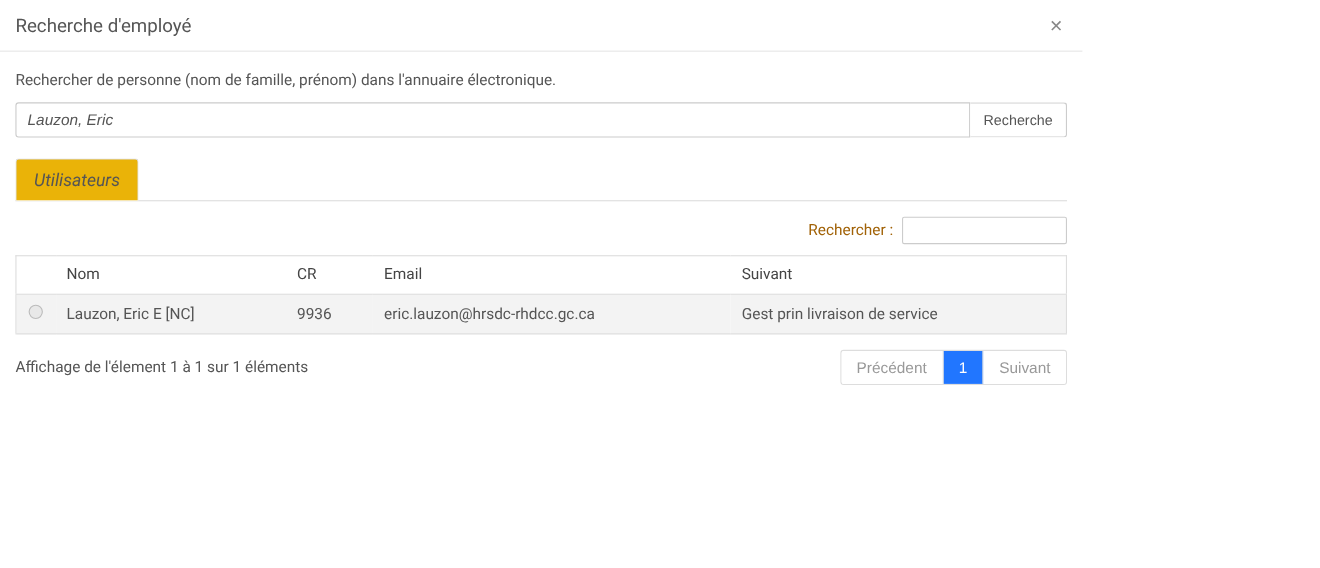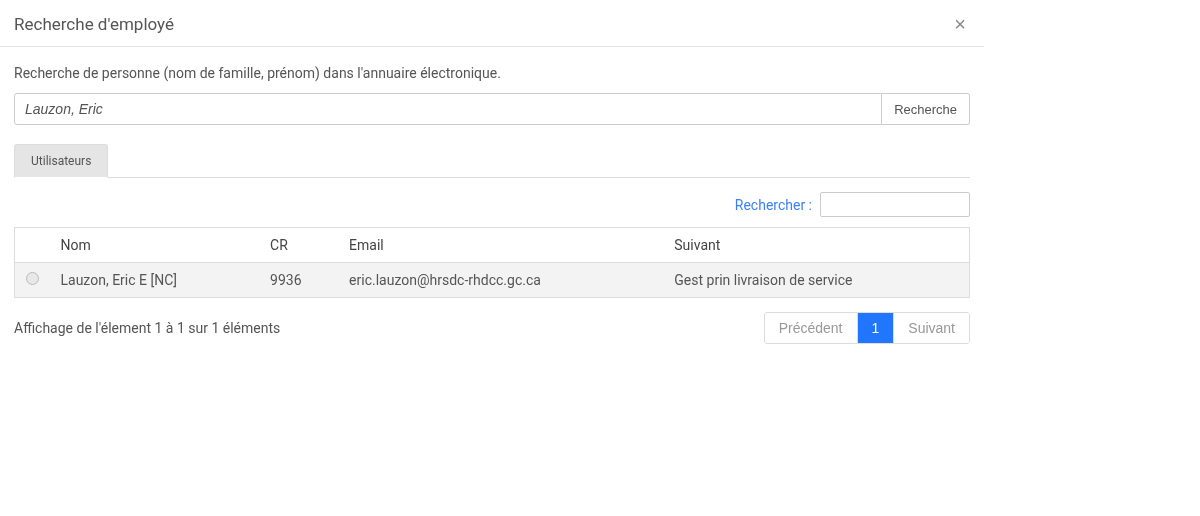--- a/index.html
+++ b/index.html
@@ -69,37 +69,38 @@
     .tabs {
       border-bottom: 1px solid #ddd;
       margin-bottom: 14px;
     }
     .tab {
       display: inline-block;
       padding: 9px 16px;
       border: 1px solid #ddd;
       border-bottom: 1px solid #fff;
       border-radius: 3px 3px 0 0;
-      background: #e5e5e5;
-      font-size: 12px;
+      background: #eab308;
+      font-size: 16px;
       color: #555;
       cursor: pointer;
       position: relative;
       top: 1px;
+      font-style: italic;
     }
     .filter-row {
       display: flex;
       justify-content: flex-end;
       align-items: center;
       margin-bottom: 10px;
       gap: 8px;
     }
     .filter-label {
       font-size: 14px;
-      color: #3b82f6;
+      color: #a16207;
     }
     .filter-input {
       width: 150px;
       padding: 4px 6px;
       border: 1px solid #ccc;
       border-radius: 2px;
       font-size: 13px;
     }
     table {
       width: 100%;
@@ -197,21 +198,21 @@
 
 <div class="modal">
 
   <div class="modal-header">
     <div class="modal-title">Recherche d'employé</div>
     <button class="close-btn">×</button>
   </div>
 
   <div class="modal-body">
 
-    <div class="search-label">Recherche de personne (nom de famille, prénom) dans l'annuaire électronique.</div>
+    <div class="search-label">Rechercher de personne (nom de famille, prénom) dans l'annuaire électronique.</div>
 
     <div class="search-row">
       <input class="search-input" type="text" value="Lauzon, Eric" style="">
       <button class="search-button">Recherche</button>
     </div>
 
     <div class="tabs">
       <div class="tab">Utilisateurs</div>
     </div>
 

